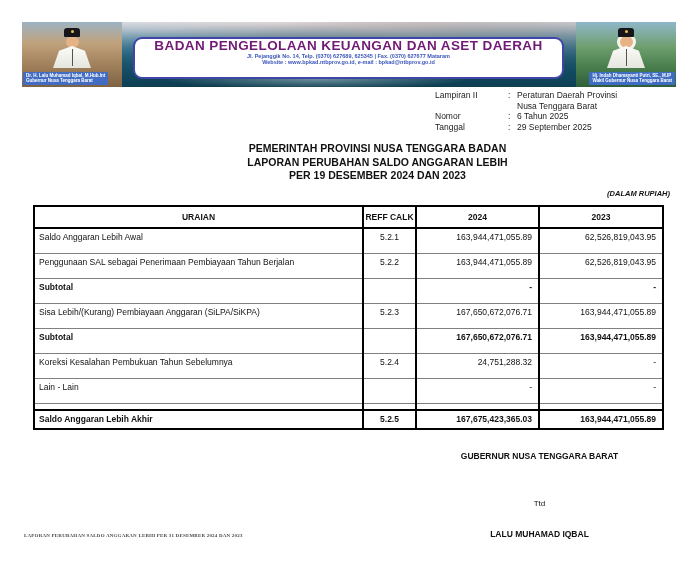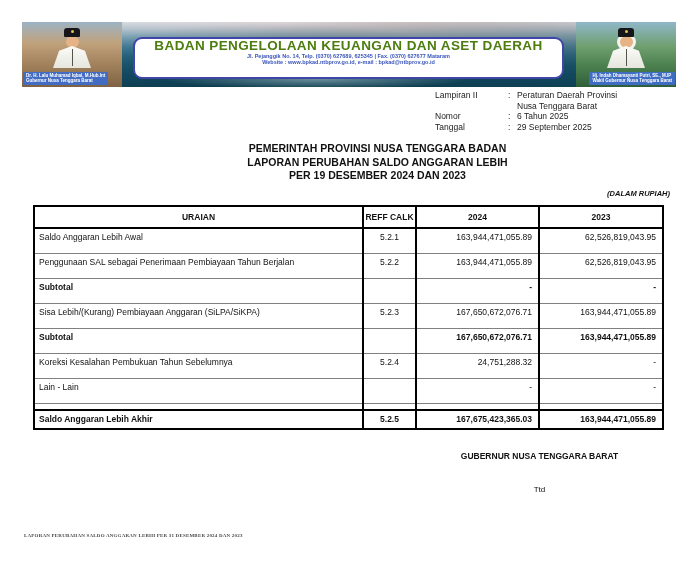--- a/index.html
+++ b/index.html
@@ -32,21 +32,21 @@
     position:absolute;bottom:2px;background:rgba(62,109,201,0.95);color:#fff;
     font-size:4.5px;line-height:5.6px;font-weight:bold;padding:1px 3px;white-space:nowrap;border-radius:1px;
   }
   .caption-left{left:1px;}
   .caption-right{right:1px;}
   .org-box{
     position:absolute;left:111px;top:15px;width:427px;height:38px;background:#fff;
     border:2px solid #4046a8;border-radius:9px;text-align:center;overflow:hidden;
   }
   .org-line1{font-size:9px;line-height:10px;font-weight:bold;color:#c00018;margin-top:2px;letter-spacing:0.2px;}
-  .org-line2{font-size:13.5px;line-height:14px;font-weight:bold;color:#4d7c0f;letter-spacing:0.4px;}
+  .org-line2{font-size:13.5px;line-height:14px;font-weight:bold;color:#701a75;letter-spacing:0.4px;}
   .org-line3,.org-line4{font-size:5.5px;line-height:6px;font-weight:bold;color:#3a55bb;}
   
   .lampiran{position:absolute;left:435px;top:90px;font-size:8.5px;line-height:10.5px;color:#222;}
   .lamp-row{display:flex;}
   .lamp-label{width:73px;}
   .lamp-colon{width:9px;}
   
   .doc-title{position:absolute;left:220px;top:142px;width:315px;text-align:center;
     font-weight:bold;font-size:10.5px;line-height:13.5px;color:#111;}
   .currency-note{position:absolute;right:26px;top:189px;font-size:7.5px;font-weight:bold;font-style:italic;color:#111;text-align:right;}
@@ -64,21 +64,21 @@
   .td-num{text-align:right;padding-right:6px !important;}
   .kind-item{height:25px;}
   .kind-subtotal{height:25px;font-weight:bold;}
   .kind-spacer{height:7px;}
   .kind-spacer td{border-bottom:none;}
   .kind-total{height:19px;font-weight:bold;}
   .kind-total td{border-top:2px solid #000;border-bottom:2px solid #000;}
   
   .signature{position:absolute;left:437px;top:451px;width:205px;text-align:center;color:#111;}
   .sig-title{font-weight:bold;font-size:8.5px;}
-  .sig-ttd{font-size:8px;margin-top:24px;}
+  .sig-ttd{font-size:8px;margin-top:38px;}
   .sig-name{font-weight:bold;font-size:8.5px;margin-top:21px;}
   .page-footer{position:absolute;left:24px;top:533px;font-family:"Liberation Serif",serif;
     font-size:5px;font-weight:bold;letter-spacing:0.2px;color:#4a4a4a;}
 </style>
 </head>
 <body>
 
 <div class="banner">
 
   <div class="photo-panel photo-left">
@@ -214,15 +214,16 @@
         <td class="td-reff">5.2.5</td>
         <td class="td-num">167,675,423,365.03</td>
         <td class="td-num">163,944,471,055.89</td>
       </tr>
     </tbody>
 </table>
 
 <div class="signature">
   <div class="sig-title">GUBERNUR NUSA TENGGARA BARAT</div>
   <div class="sig-ttd">Ttd</div>
+  <div class="sig-name">LALU MUHAMAD IQBAL</div>
 </div>
 
 <div class="page-footer">LAPORAN PERUBAHAN SALDO ANGGARAN LEBIH PER 31 DESEMBER 2024 DAN 2023</div>
 
 </body></html>

